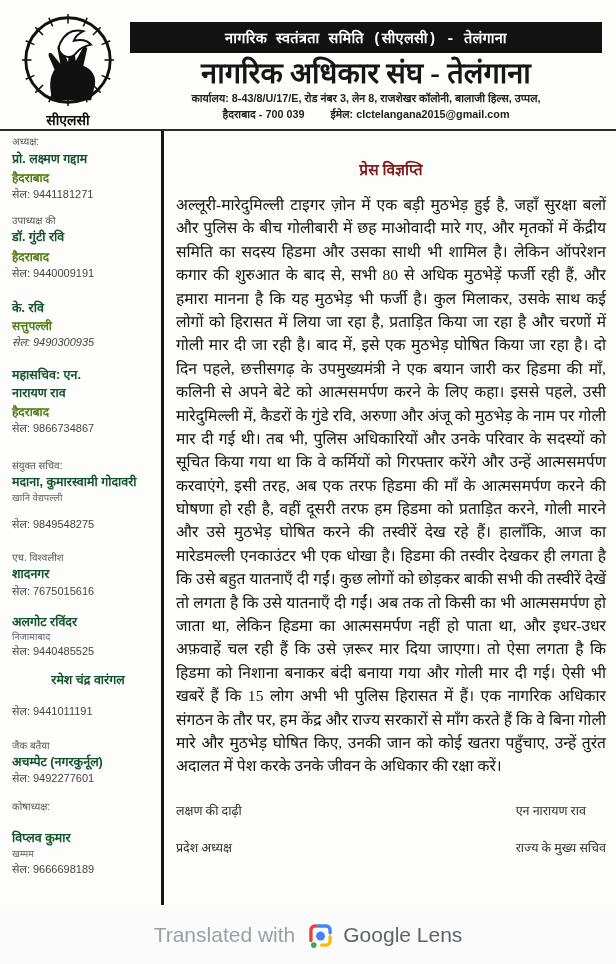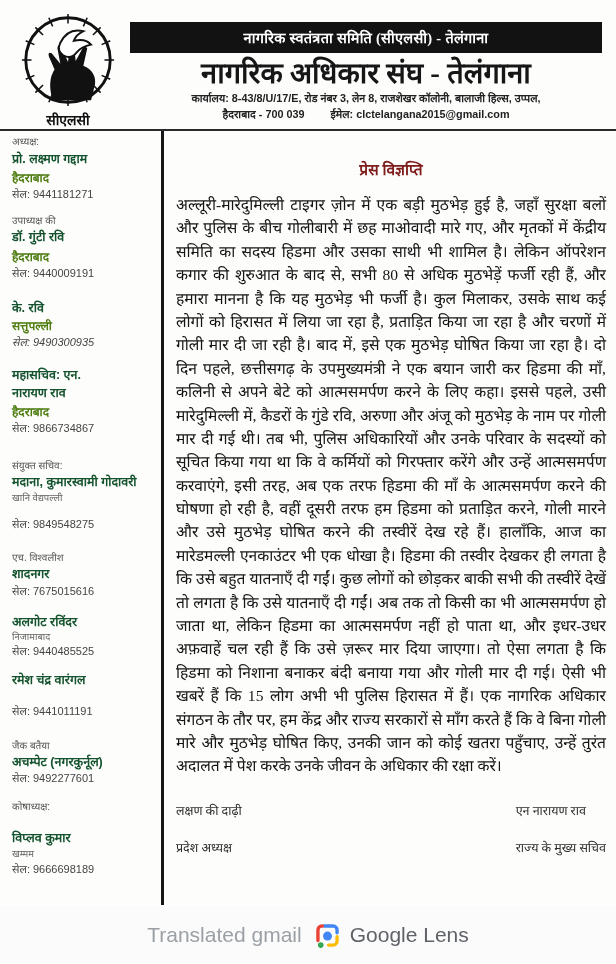--- a/index.html
+++ b/index.html
@@ -5,21 +5,21 @@
   html,body{margin:0;padding:0;}
   body{width:616px;height:964px;background:#ffffff;overflow:hidden;
        font-family:"Liberation Serif", serif;color:#1c1c1c;}
   .page{position:relative;width:616px;height:964px;background:#fdfdfc;}
 
   
   .logo-box{position:absolute;left:16px;top:12px;width:104px;text-align:center;}
   .logo-box svg{display:block;margin:0 auto;}
   .logo-caption{font-family:"Liberation Sans",sans-serif;font-weight:700;font-size:14px;margin-top:2px;color:#111;}
   .banner{position:absolute;left:130px;top:22px;width:472px;background:#121212;color:#fff;
-          text-align:center;font-family:Liberation Serif, serif;font-size:14.5px;font-weight:600;
+          text-align:center;font-family:Liberation Mono, monospace;font-size:14.5px;font-weight:600;
           padding:5px 0 6px 0;letter-spacing:.3px;}
   .org-title{position:absolute;left:126px;top:52px;width:480px;text-align:center;
              font-size:29px;font-weight:700;color:#161616;}
   .address{position:absolute;left:126px;top:90px;width:480px;text-align:center;
            font-family:"Liberation Sans",sans-serif;font-size:10.8px;font-weight:600;color:#222;line-height:1.5;}
   .address .row2 span{display:inline-block;}
   .address .gap{width:26px;display:inline-block;}
   .header-rule{position:absolute;left:0;top:129px;width:616px;height:0;border-top:2.5px solid #2a2a2a;}
 
   
@@ -116,21 +116,21 @@
       <div class="sb-line label" style="margin-top: 24px;">संयुक्त सचिव:</div>
       <div class="sb-line name" style="margin-top: 2px;">मदाना, कुमारस्वामी गोदावरी</div>
       <div class="sb-line small" style="margin-top: 2px;">खानि वेद्यपल्ली</div>
       <div class="sb-line cell" style="margin-top: 14px;">सेल: 9849548275</div>
       <div class="sb-line label" style="margin-top: 20px;">एच. विश्वलीश</div>
       <div class="sb-line name" style="margin-top: 3px;">शादनगर</div>
       <div class="sb-line cell" style="margin-top: 2px;">सेल: 7675015616</div>
       <div class="sb-line name" style="margin-top: 16px;">अलगोट रविंदर</div>
       <div class="sb-line small" style="margin-top: 1px;">निजामाबाद</div>
       <div class="sb-line cell" style="margin-top: 2px;">सेल: 9440485525</div>
-      <div class="sb-line name" style="margin-top: 14px;">रमेश चंद्र वारंगल</div>
+      <div class="sb-line name" style="margin-top: 14px; text-align: center;">रमेश चंद्र वारंगल</div>
       <div class="sb-line cell" style="margin-top: 16px;">सेल: 9441011191</div>
       <div class="sb-line label" style="margin-top: 22px;">जैक बतैया</div>
       <div class="sb-line name" style="margin-top: 2px;">अचम्पेट (नगरकुर्नूल)</div>
       <div class="sb-line cell" style="margin-top: 1px;">सेल: 9492277601</div>
       <div class="sb-line label" style="margin-top: 16px;">कोषाध्यक्ष:</div>
       <div class="sb-line name" style="margin-top: 17px;">विप्लव कुमार</div>
       <div class="sb-line small" style="margin-top: 2px;">खम्मम</div>
       <div class="sb-line cell" style="margin-top: 3px;">सेल: 9666698189</div>
     </div>
   <div class="vdivider"></div>
@@ -144,21 +144,21 @@
         <span class="title">प्रदेश अध्यक्ष</span>
       </div>
       <div class="sig right">
         <span class="name">एन नारायण राव</span>
         <span class="title">राज्य के मुख्य सचिव</span>
       </div>
     </div>
   </div>
 
   <div class="footer">
-    <span class="t1">Translated gmail</span>
+    <span class="t1">Translated with</span>
     <svg class="lens-icon" width="27" height="27" viewBox="0 0 48 48">
       <path d="M18 7 h16 a7 7 0 0 1 7 7 v5" fill="none" stroke="#4285F4" stroke-width="6" stroke-linecap="round"></path>
       <path d="M7 33 V14 a7 7 0 0 1 7 -7 h1" fill="none" stroke="#EA4335" stroke-width="6" stroke-linecap="round"></path>
       <path d="M41 26 v8 a7 7 0 0 1 -7 7 h-8" fill="none" stroke="#FBBC05" stroke-width="6" stroke-linecap="round"></path>
       <circle cx="12" cy="41" r="5" fill="#34A853"></circle>
       <circle cx="24" cy="25" r="8" fill="#4285F4"></circle>
     </svg>
     <span class="t2">Google Lens</span>
   </div>
 

